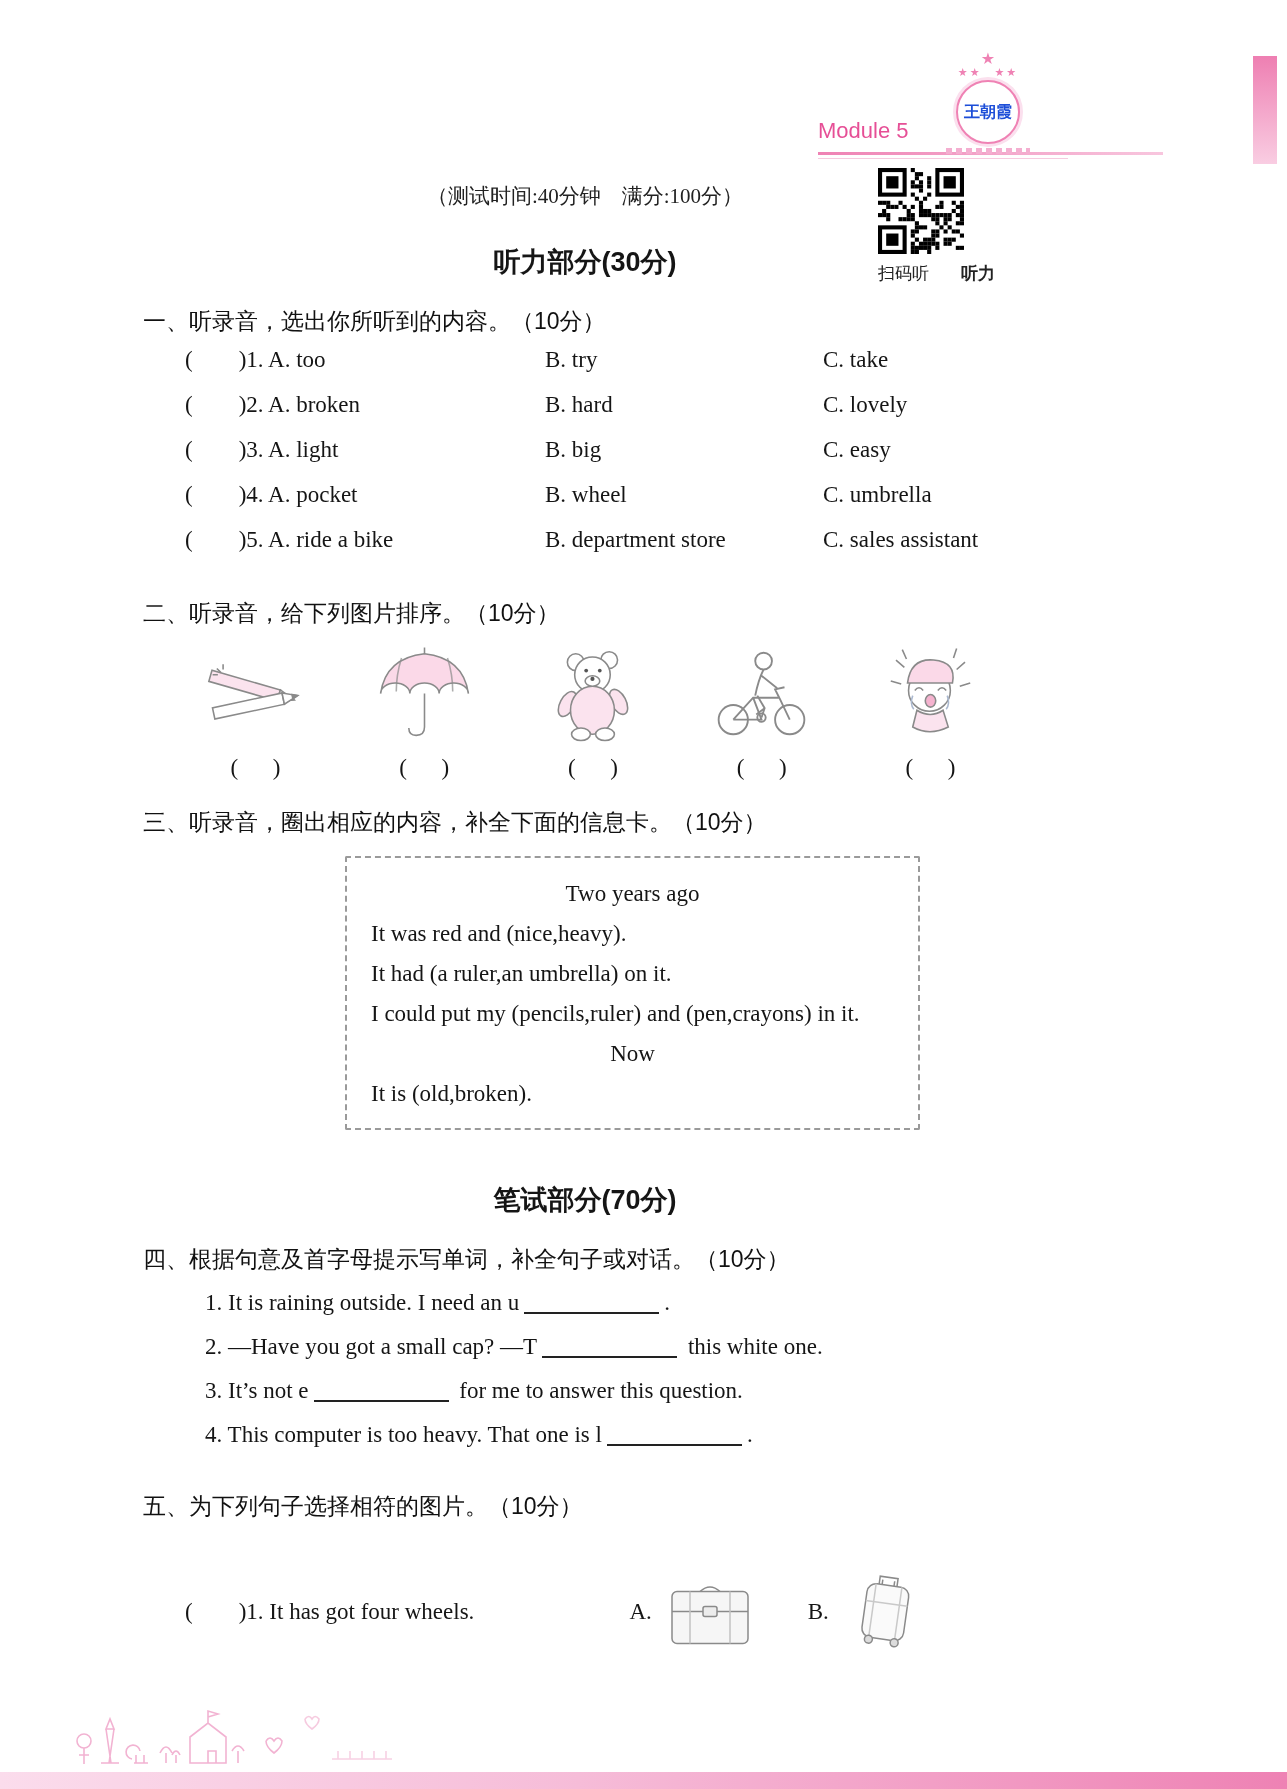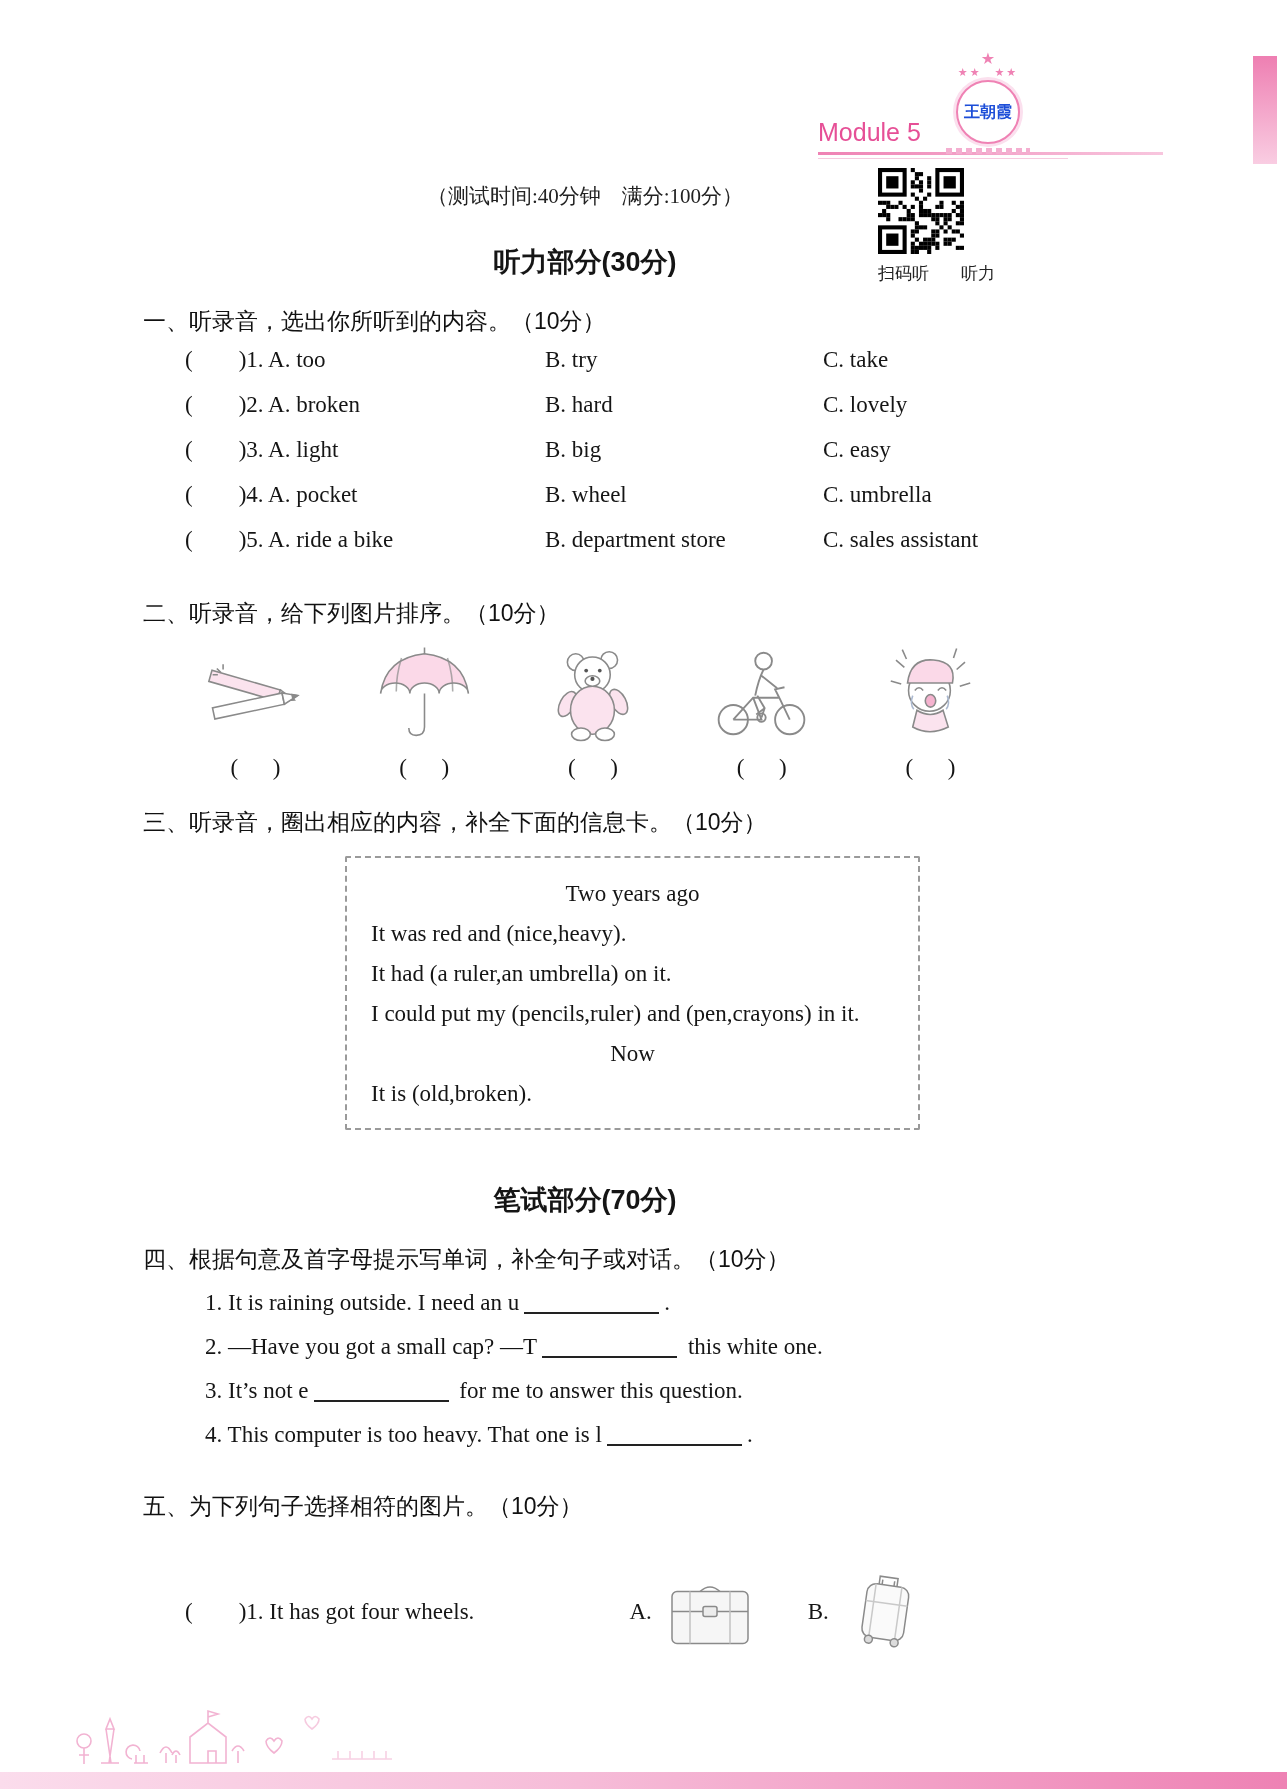--- a/index.html
+++ b/index.html
@@ -5,21 +5,21 @@
   * { margin:0; padding:0; box-sizing:border-box; }
   html,body { background:#e9e9e9; }
   .page {
     position:relative; width:1287px; height:1789px; margin:0 auto;
     background:#ffffff; overflow:hidden;
     font-family:"Liberation Serif", serif; color:#151515;
   }
 
   
   .module-tag { position:absolute; left:818px; top:118px;
-    font-family:"Liberation Sans",sans-serif; font-size:25px; color:#e64f96; }
+    font-family:"Liberation Sans",sans-serif; font-size:22px; color:#e64f96; }
   .tag-line { position:absolute; left:818px; top:152px; width:345px; height:3px;
     background:linear-gradient(to right,#ef82b4,#f8c6de); }
   .tag-line2 { position:absolute; left:818px; top:158px; width:250px; height:1px; background:#f6cadf; }
   .stamp { position:absolute; left:938px; top:52px; width:100px; text-align:center; }
   .stamp-stars { color:#ef82b4; font-size:11px; letter-spacing:2px; line-height:12px; }
   .stamp-star-big { color:#ef82b4; font-size:16px; line-height:14px; }
   .stamp-circle { width:64px; height:64px; margin:2px auto 0; border:2px solid #ef82b4;
     border-radius:50%; display:flex; align-items:center; justify-content:center;
     box-shadow:0 0 0 3px #fbe0ee; background:#fff; }
   .stamp-name { font-family:Liberation Sans, sans-serif; font-weight:bold;
@@ -28,21 +28,21 @@
     background:repeating-linear-gradient(to right,#f4aed0 0 6px,transparent 6px 10px);
     width:84px; margin-left:8px; }
   .edge-bar { position:absolute; right:10px; top:56px; width:24px; height:108px;
     background:linear-gradient(to bottom,#ee7fb2,#f9cde2); }
 
   
   .qr-block { position:absolute; left:878px; top:168px; width:96px; text-align:left; }
   .qr-code { width:86px; height:86px; display:block; }
   .qr-caption { margin-top:8px; font-family:"Liberation Sans",sans-serif;
     font-size:17px; color:#222; white-space:nowrap; }
-  .qr-caption b { font-weight:normal;padding-left:32px; }
+  .qr-caption b { font-weight:bold;padding-left:32px; }
 
   
   .title-area { width:1170px; padding-top:172px; text-align:center; }
   .doc-title { font-family:"Liberation Sans",sans-serif; font-weight:bold;
     font-size:35px; color:#111; white-space:pre; }
   .doc-subtitle { margin-top:10px; font-size:21px; color:#222; }
 
   .section-head { width:1170px; text-align:center; margin-top:34px;
     font-family:"Liberation Sans",sans-serif; font-weight:bold; font-size:27px; }
 

